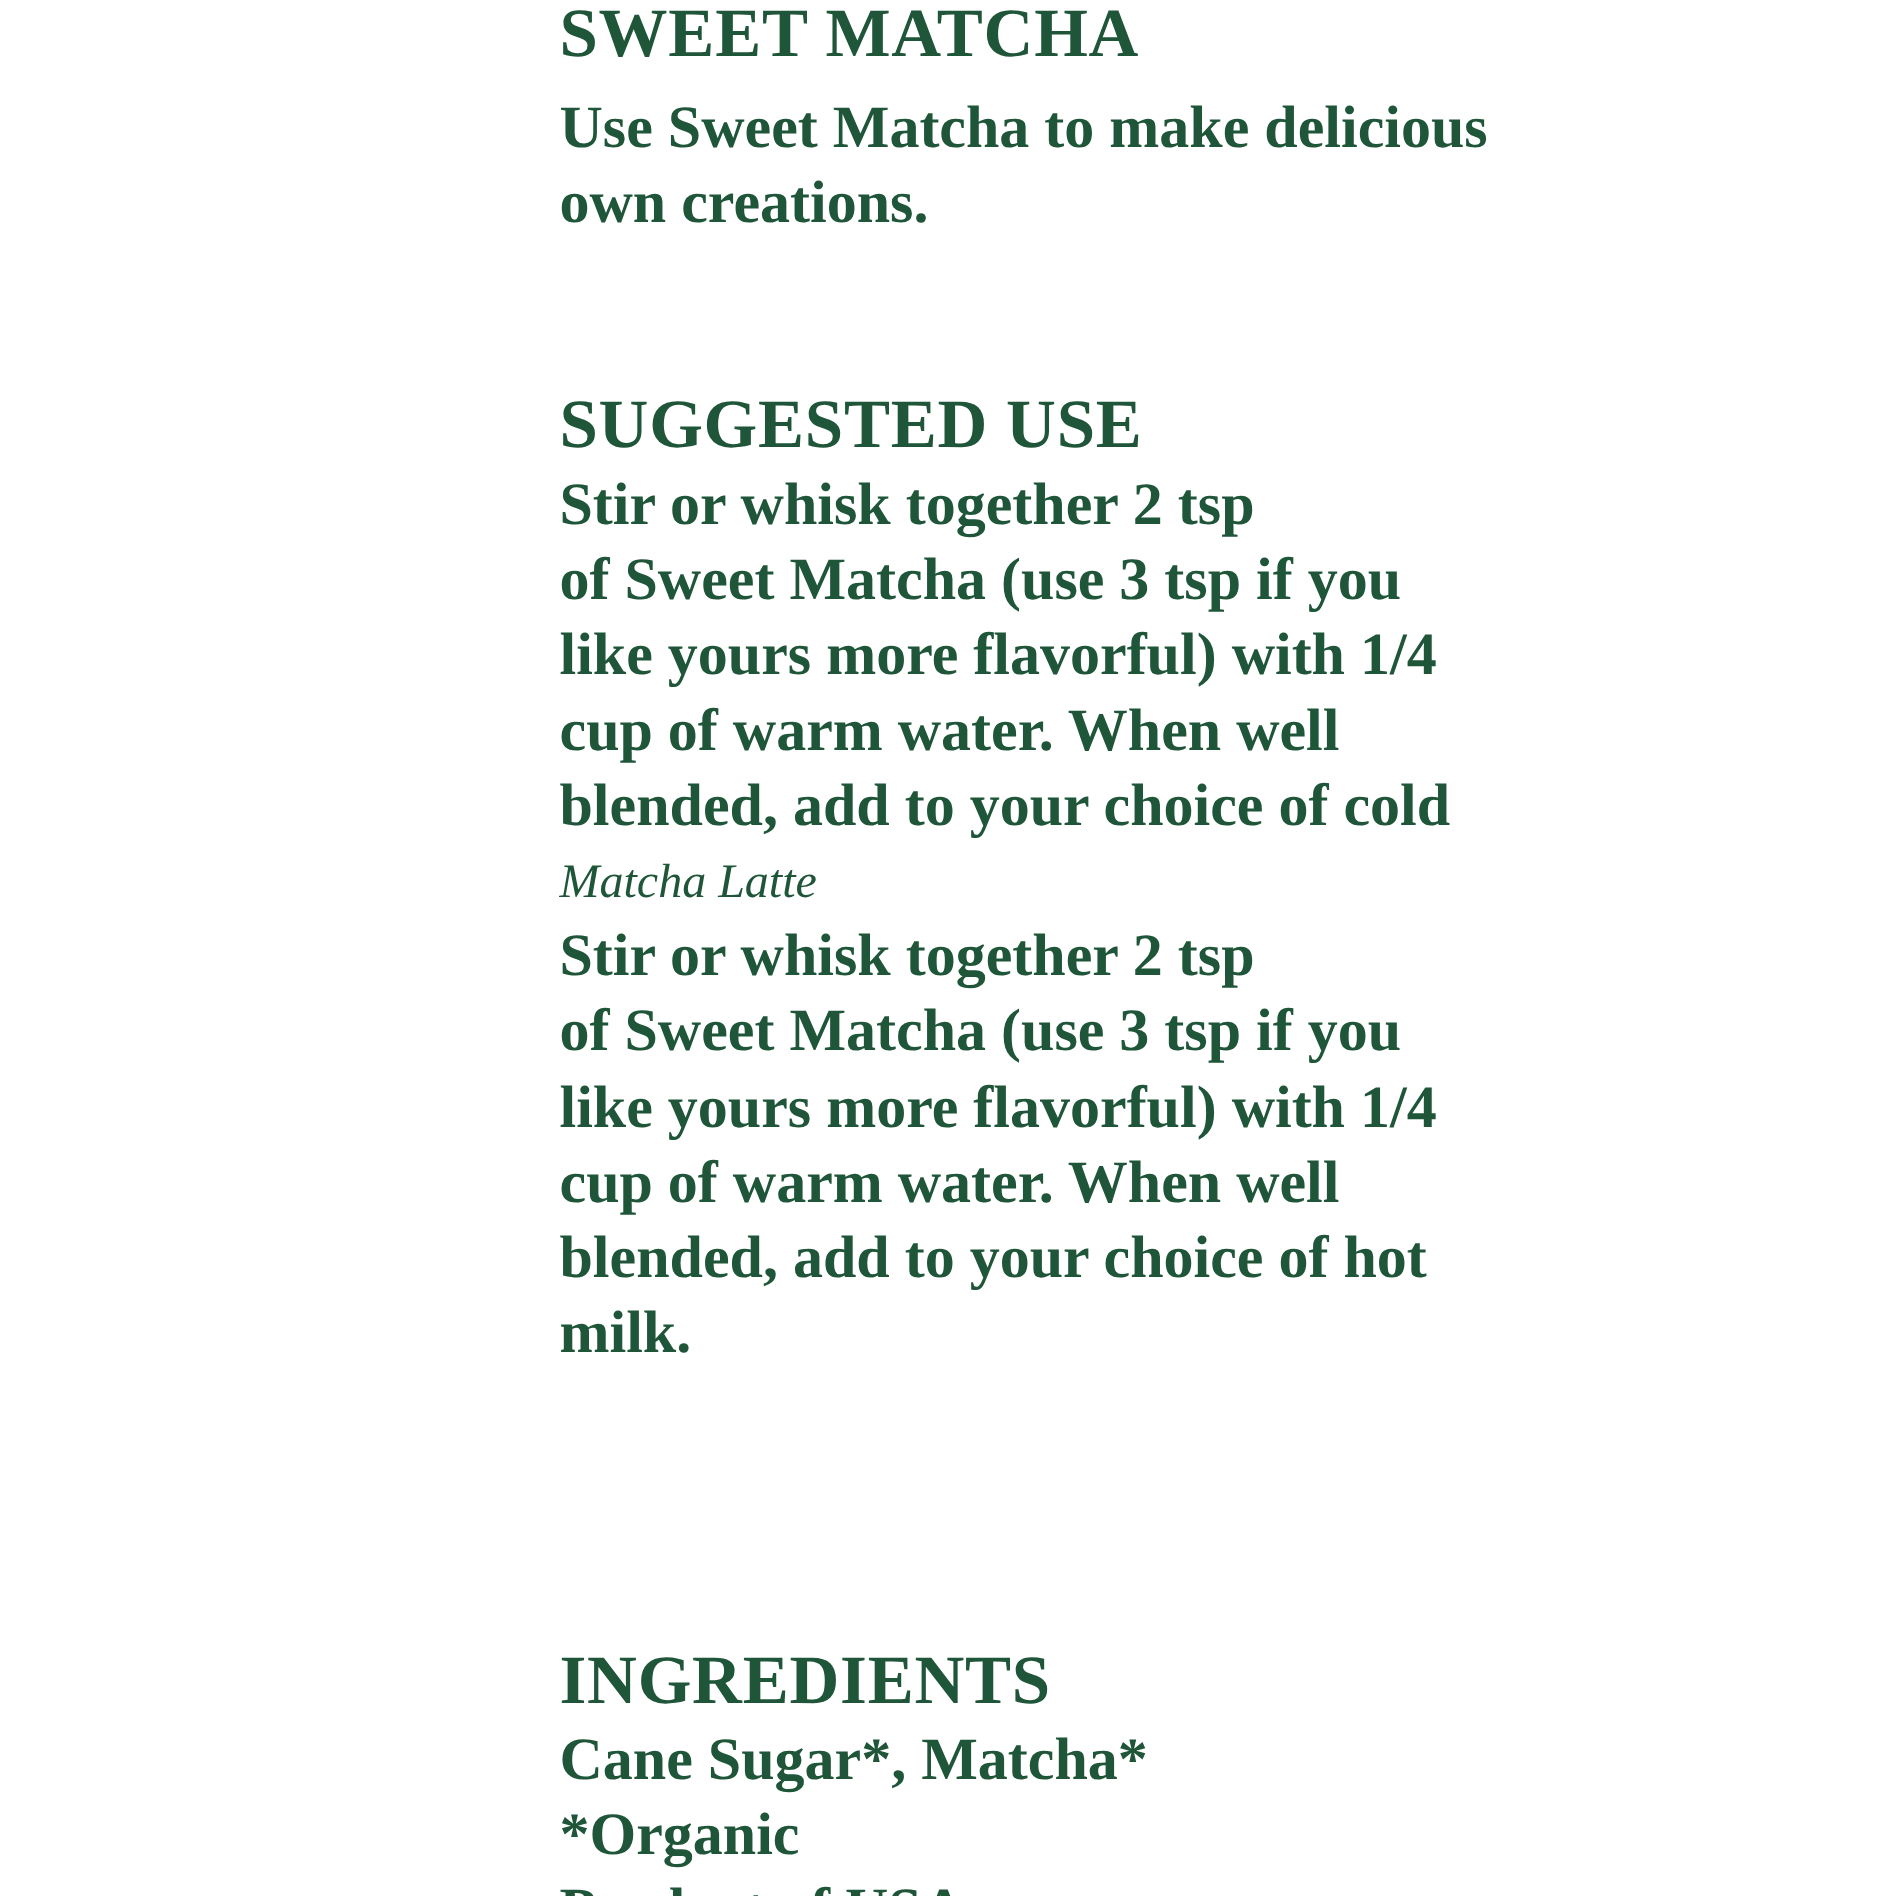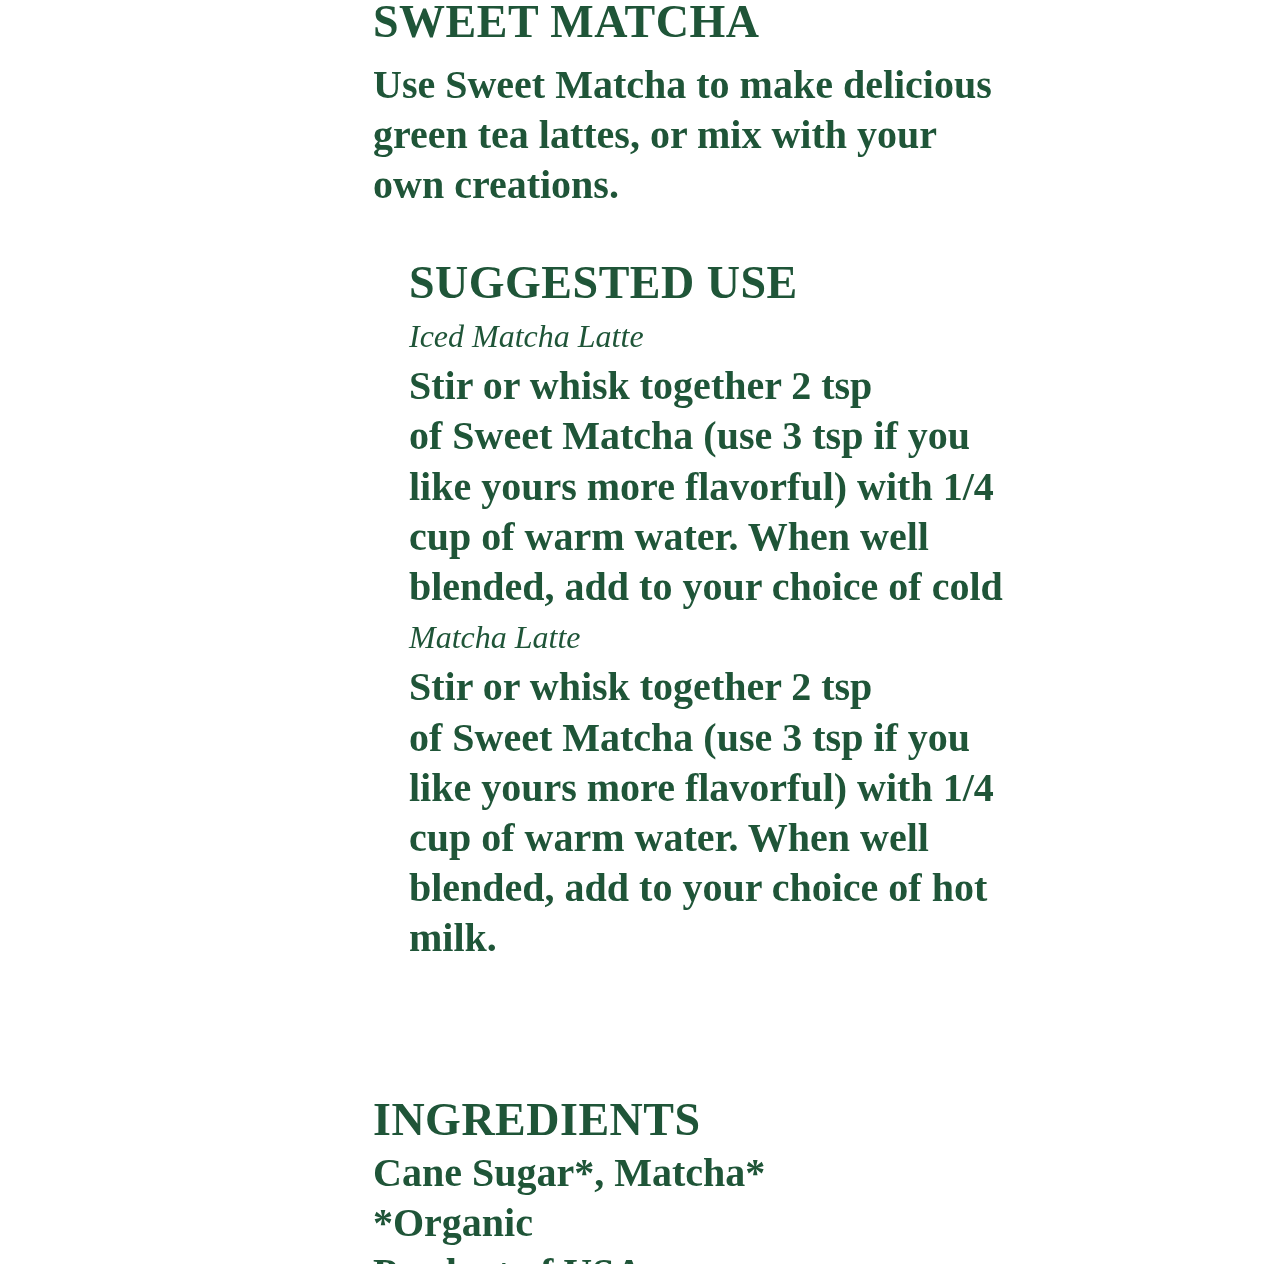--- a/index.html
+++ b/index.html
@@ -9,28 +9,26 @@
   .line { font-weight:bold; font-size:40px; line-height:50.2px; white-space:nowrap; }
   .it { font-style:italic; font-weight:normal; font-size:32px; line-height:50.2px; white-space:nowrap; }
 </style>
 </head>
 <body>
 
 <div class="block" style="top:-3px;">
   <h1 class="h">SWEET MATCHA</h1>
   <div style="height:13px"></div>
   <div class="line">Use Sweet Matcha to make delicious</div>
-  <div class="line">green tea lattes, or mix with your</div>
   <div class="line">own creations.</div>
 </div>
 
-<div class="block" style="top:258px;margin-left:36px;">
+<div class="block" style="top:258px;">
   <h2 class="h">SUGGESTED USE</h2>
   <div style="height:3px"></div>
-  <div class="it">Iced Matcha Latte</div>
   <div class="line">Stir or whisk together 2 tsp</div>
   <div class="line">of Sweet Matcha (use 3 tsp if you</div>
   <div class="line">like yours more flavorful) with 1/4</div>
   <div class="line">cup of warm water. When well</div>
   <div class="line">blended, add to your choice of cold</div>
   <div class="it">Matcha Latte</div>
   <div class="line">Stir or whisk together 2 tsp</div>
   <div class="line">of Sweet Matcha (use 3 tsp if you</div>
   <div class="line">like yours more flavorful) with 1/4</div>
   <div class="line">cup of warm water. When well</div>

